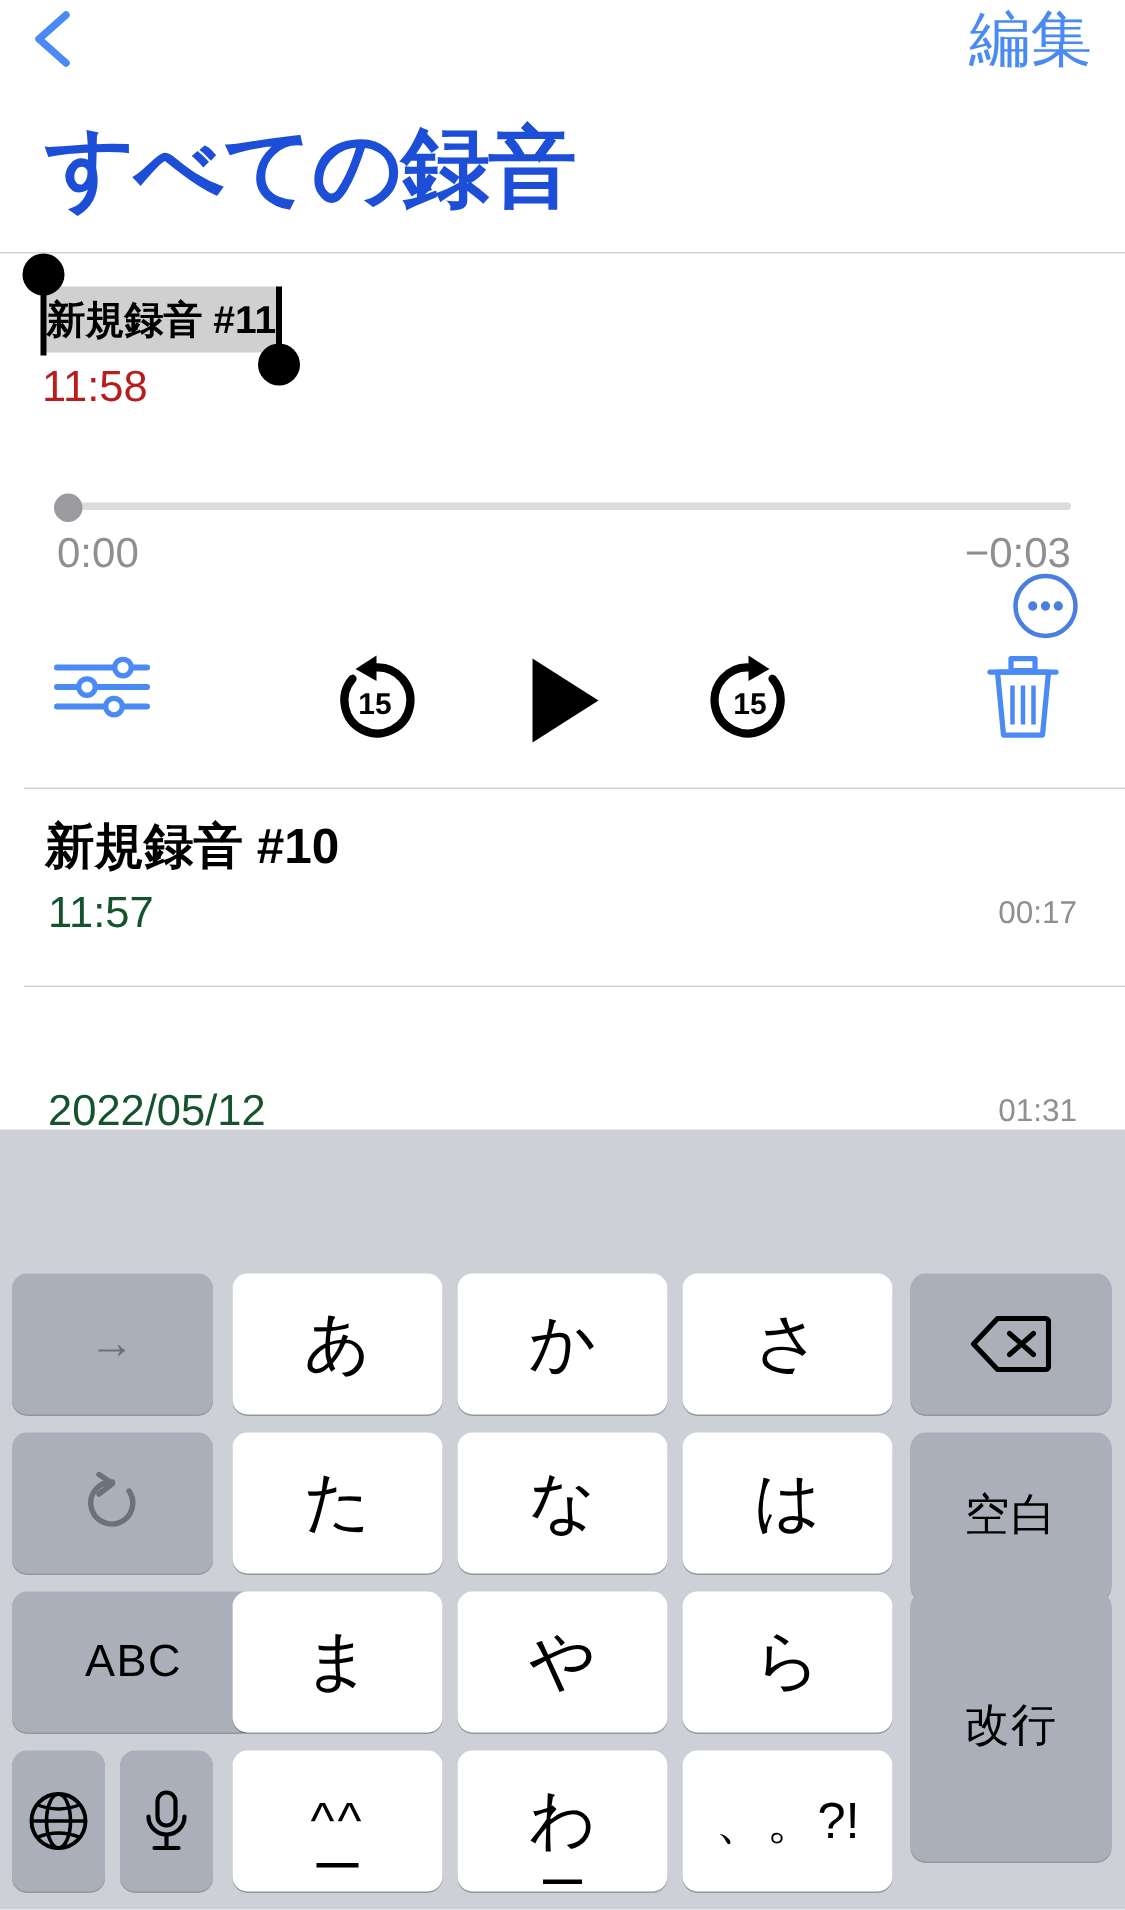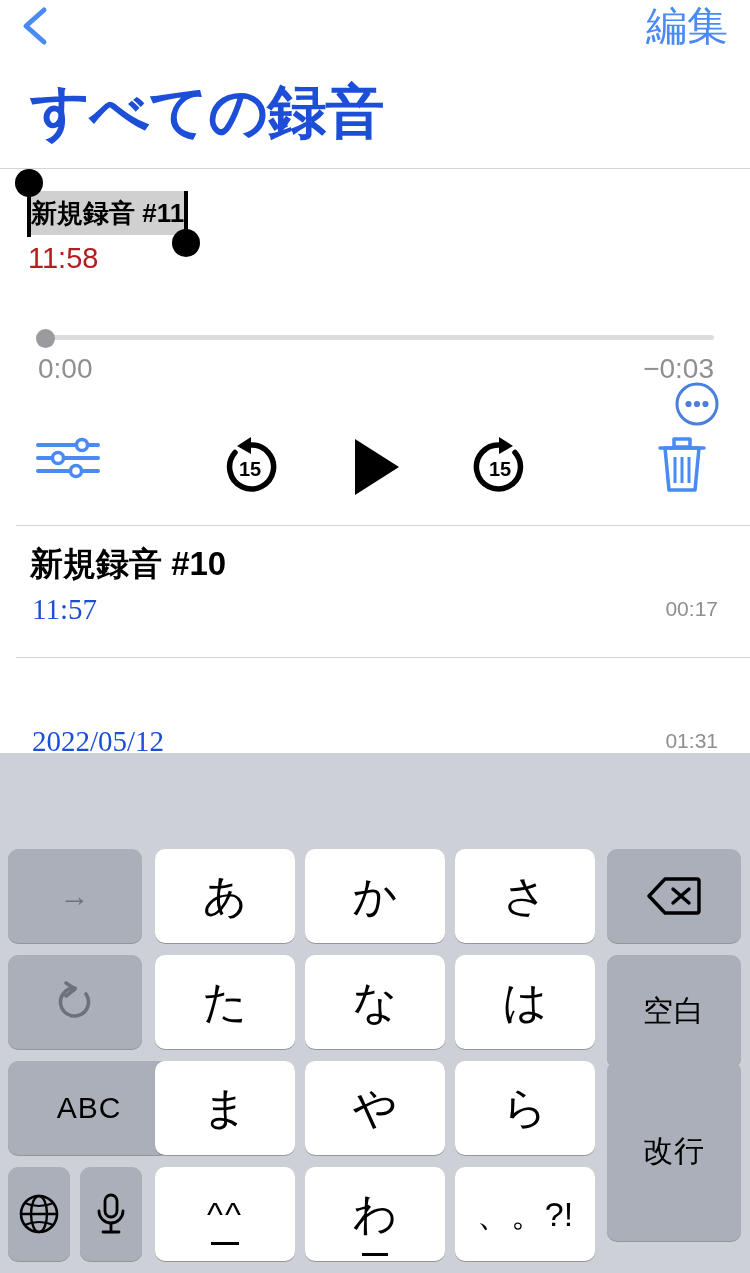--- a/index.html
+++ b/index.html
@@ -214,23 +214,22 @@
     font-weight: bold;
     color: #000000;
     line-height: 44px;
     white-space: nowrap;
   }
   .row-compact .rc-date {
     position: absolute;
     left: 32px;
     top: 64px;
     font-size: 29px;
-    color: #1d4ed8;
+    color: #14532d;
     line-height: 38px;
-    font-family: Liberation Serif, serif;
   }
   .row-compact .rc-dur {
     position: absolute;
     right: 32px;
     top: 64px;
     font-size: 21px;
     color: #8e8e93;
     line-height: 38px;
   }
 

